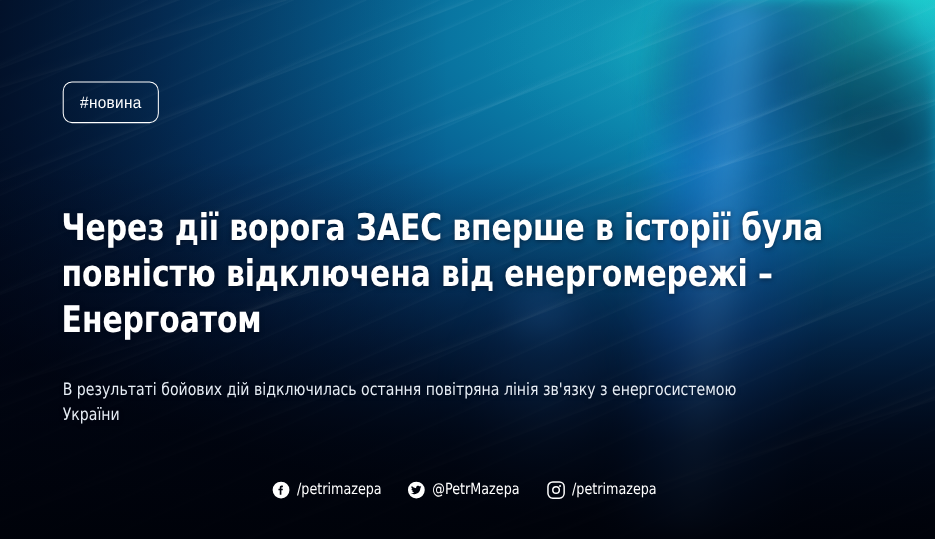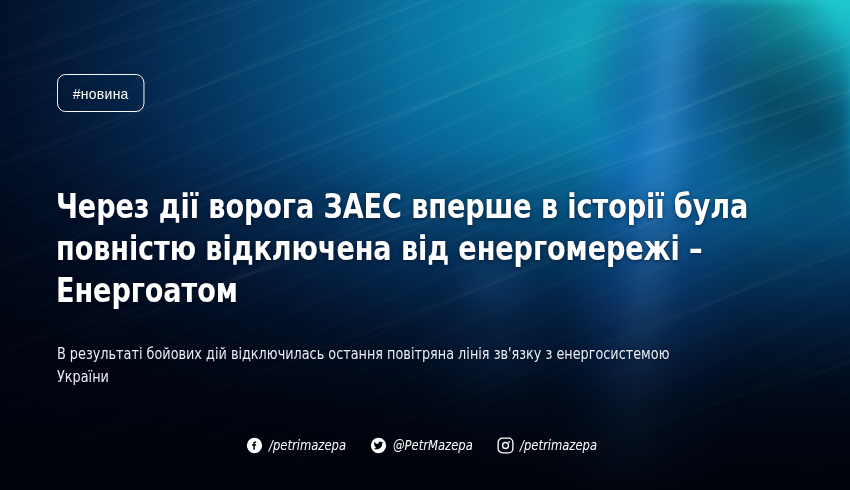--- a/index.html
+++ b/index.html
@@ -161,21 +161,20 @@
   }
   .subtitle .sub-line { display:block; white-space:nowrap; }
 
   .socials {
     position:absolute;
     left:0; right:0; top:437px;
     display:flex;
     align-items:center;
     justify-content:center;
     gap:17px;
-    font-style:italic;
   }
   .social {
     display:flex;
     align-items:center;
     gap:6px;
     white-space:nowrap;
   }
   .social .ico {
     width:17px; height:17px;
     display:block;

